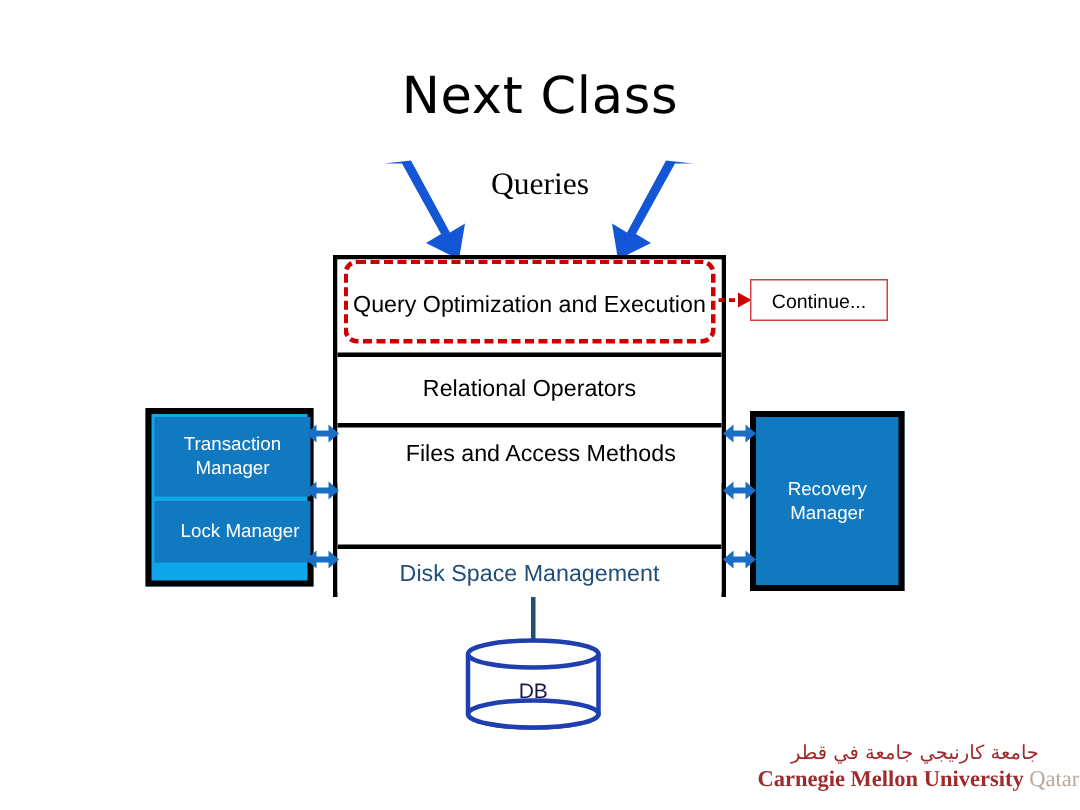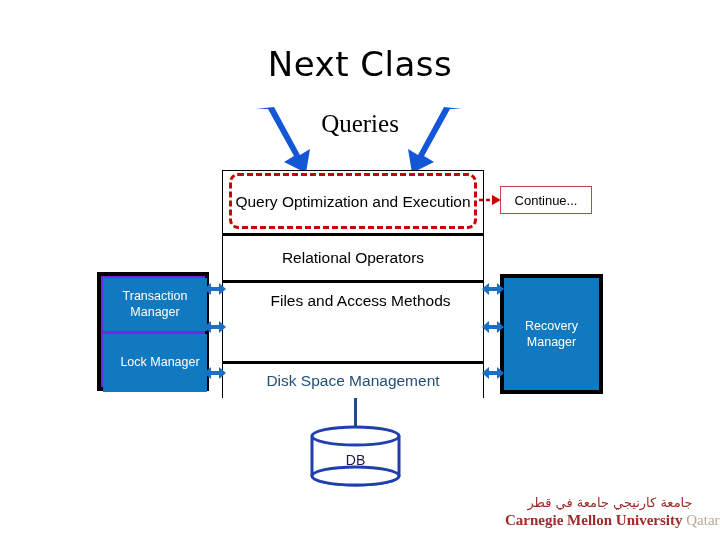--- a/index.html
+++ b/index.html
@@ -29,37 +29,37 @@
     color: #000000;
     letter-spacing: 0.5px;
   }
   #queries-label {
     position: absolute;
     left: 0;
     top: 110px;
     width: 720px;
     text-align: center;
     font-family: "Liberation Serif", serif;
-    font-size: 25px;
+    font-size: 21px;
     color: #000000;
   }
 
   
   .diag-arrow {
     position: absolute;
   }
 
   
   #main-stack {
     position: absolute;
     left: 222px;
     top: 170px;
     width: 262px;
     height: 228px;
-    border: 1px solid #000000;
+    border: 3px solid #000000;
     box-sizing: border-box;
     background: #ffffff;
   }
   .stack-row {
     position: absolute;
     left: 0;
     width: 100%;
     box-sizing: border-box;
     display: flex;
     align-items: center;
@@ -93,39 +93,39 @@
 
   
   #left-col {
     position: absolute;
     left: 97px;
     top: 272px;
     width: 112px;
     height: 119px;
     border: 4px solid #000000;
     box-sizing: border-box;
-    background: #6d28d9;
+    background: #0ea5e9;
   }
   .mgr-box {
     position: absolute;
     left: 2px;
     width: 104px;
     background: #1179BF;
     color: #ffffff;
     font-family: "Liberation Sans", sans-serif;
     font-size: 12.5px;
     line-height: 1.25;
     display: flex;
     align-items: center;
     justify-content: center;
     text-align: center;
     box-sizing: border-box;
   }
   #txn-mgr  { top: 2px;  height: 53px; }
-  #lock-mgr { top: 58px; height: 58px; padding-left: 10px; }
+  #lock-mgr { top: 58px; height: 41px; padding-left: 10px; }
 
   
   #recovery-mgr {
     position: absolute;
     left: 500px;
     top: 274px;
     width: 103px;
     height: 120px;
     background: #1179BF;
     border: 4px solid #000000;

